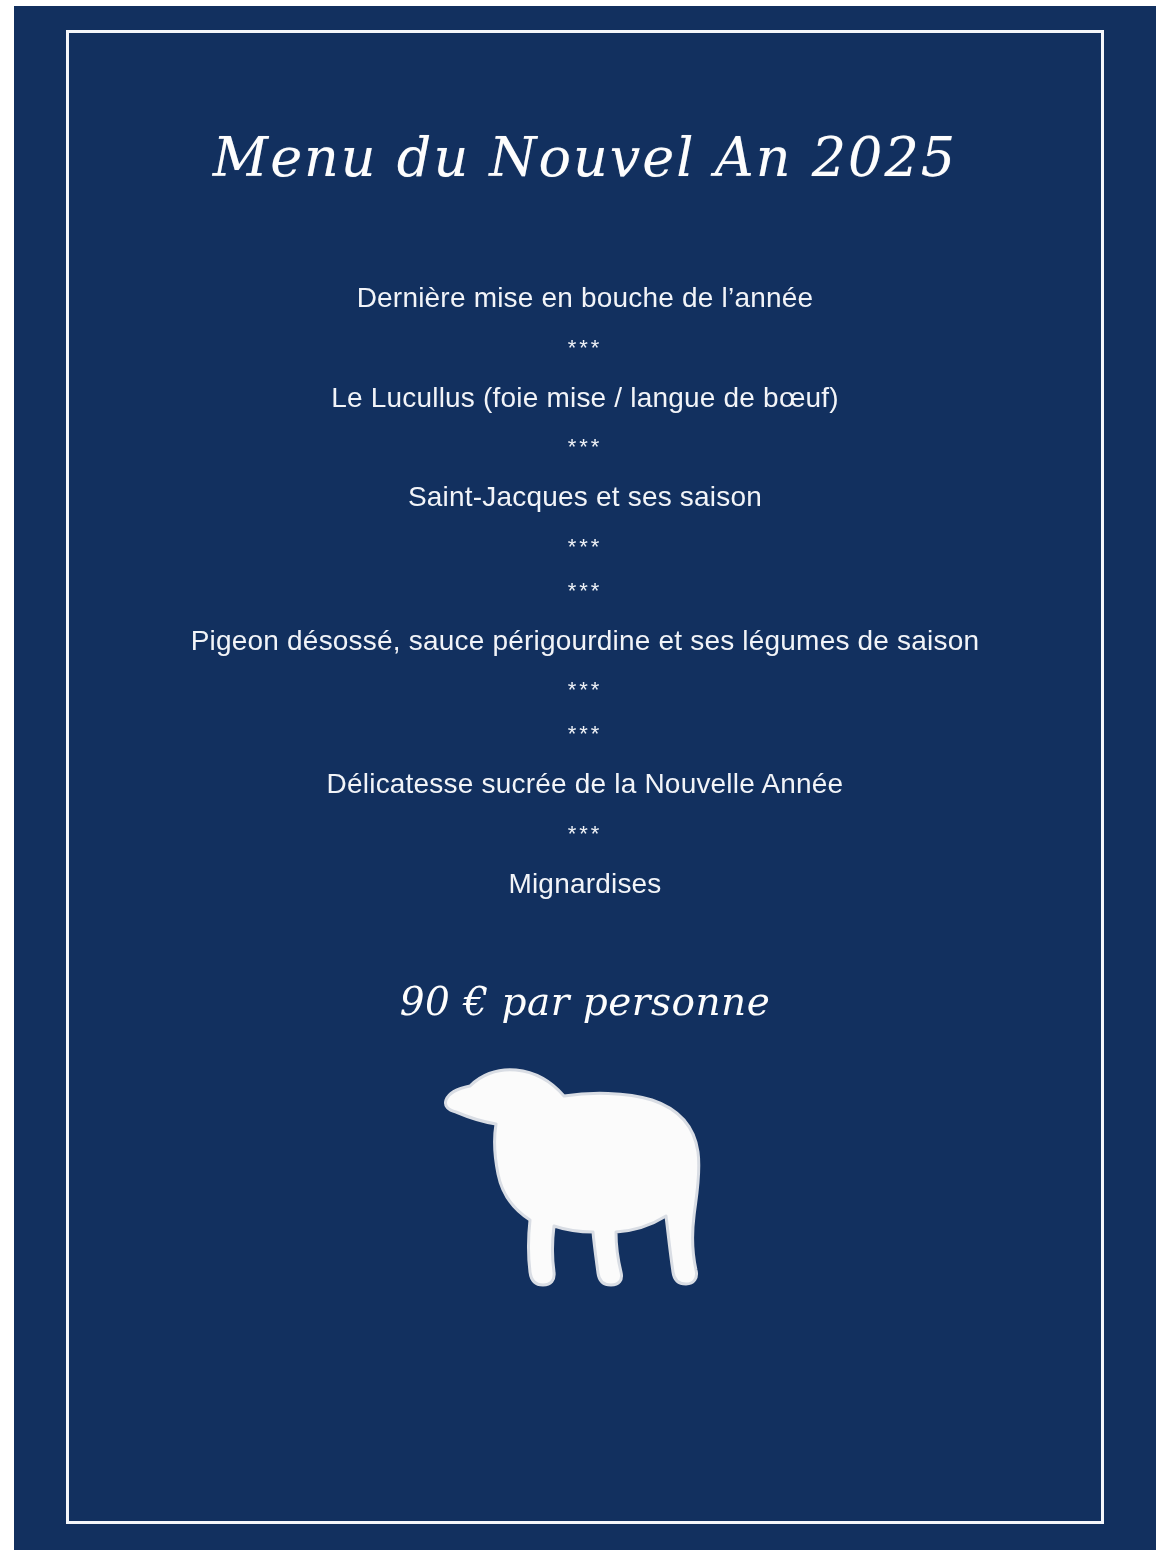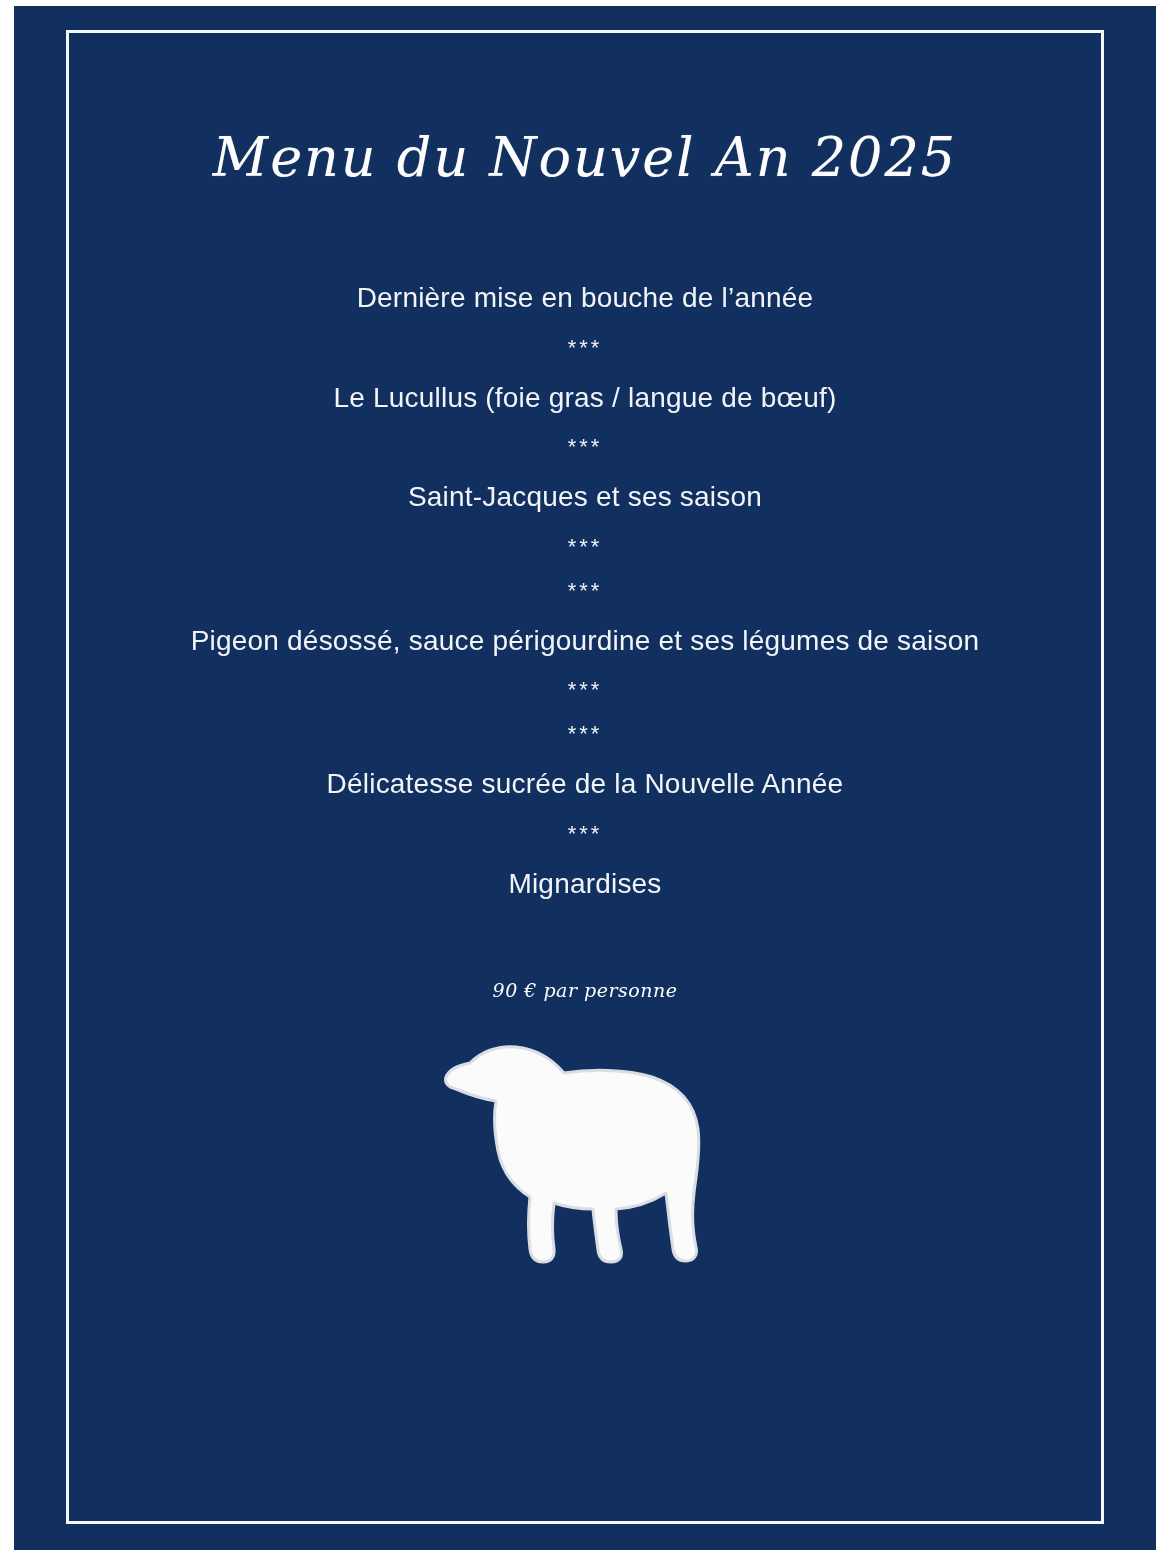--- a/index.html
+++ b/index.html
@@ -71,21 +71,21 @@
   .sep {
     font-size: 22px;
     letter-spacing: 3px;
     color: #eef1f6;
     margin: 22px 0 22px 0;
     line-height: 1;
   }
   .price {
     font-family: "DejaVu Serif", "Liberation Serif", serif;
     font-style: italic;
-    font-size: 19px;
+    font-size: 39px;
     margin-top: 78px;
     color: #fdfdfd;
     letter-spacing: 0.5px;
   }
   .bear-wrap {
     margin-top: 42px;
     display: flex;
     justify-content: center;
   }
   .bear-wrap svg {
@@ -103,21 +103,21 @@
 
     <div class="content">
 
       <div class="menu-title">Menu du Nouvel An 2025</div>
 
       <div class="courses">
 
         <div class="course">Dernière mise en bouche de l’année</div>
         <div class="sep">***</div>
 
-        <div class="course">Le Lucullus (foie gras / langue de bœuf)</div>
+        <div class="course">Le Lucullus (foie mise / langue de bœuf)</div>
         <div class="sep">***</div>
 
         <div class="course">Saint-Jacques et ses saison</div>
         <div class="sep">***</div>
 
         <div class="sep">***</div>
 
         <div class="course">Pigeon désossé, sauce périgourdine et ses légumes de saison</div>
         <div class="sep">***</div>
 

